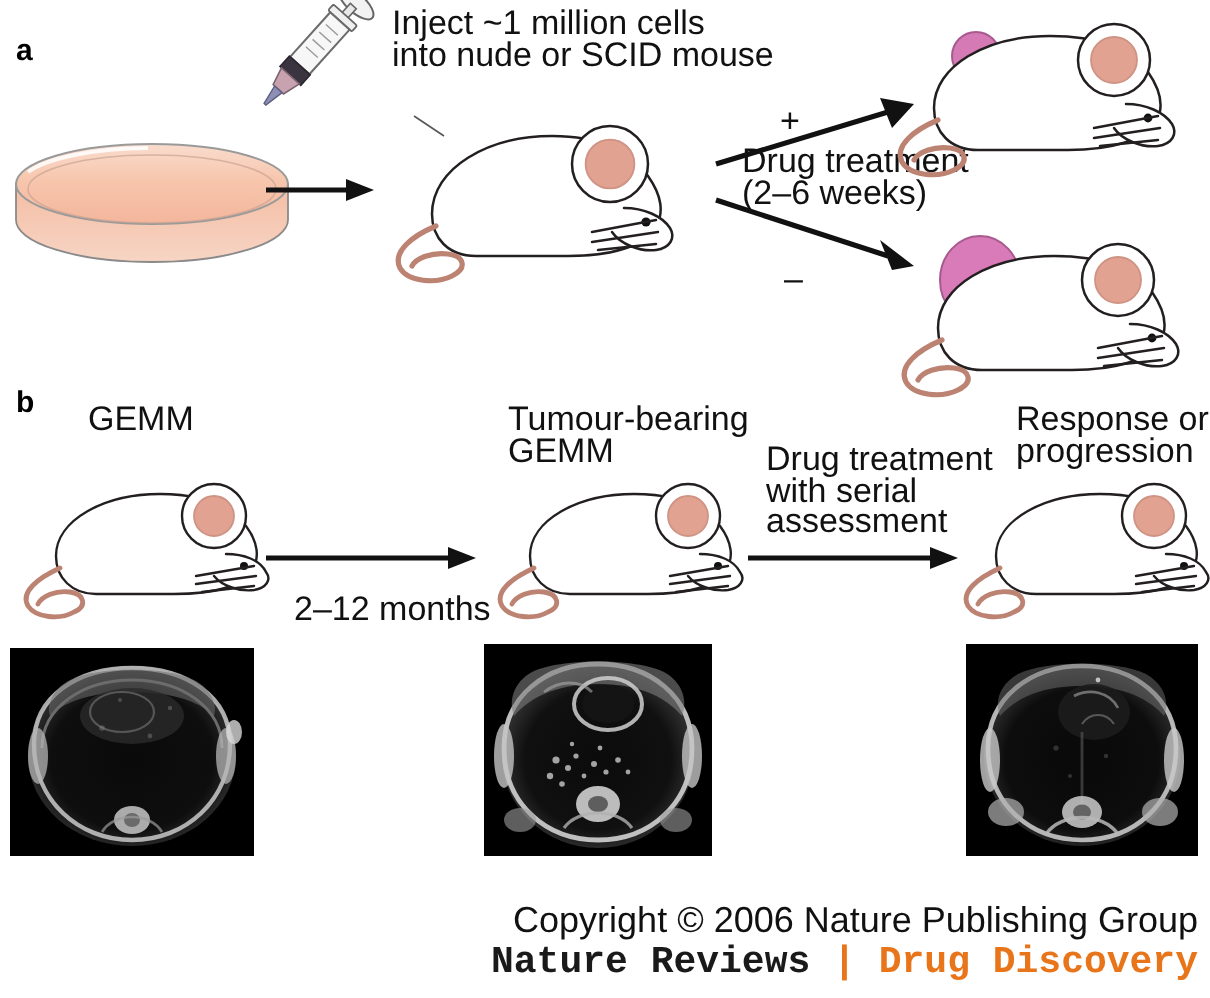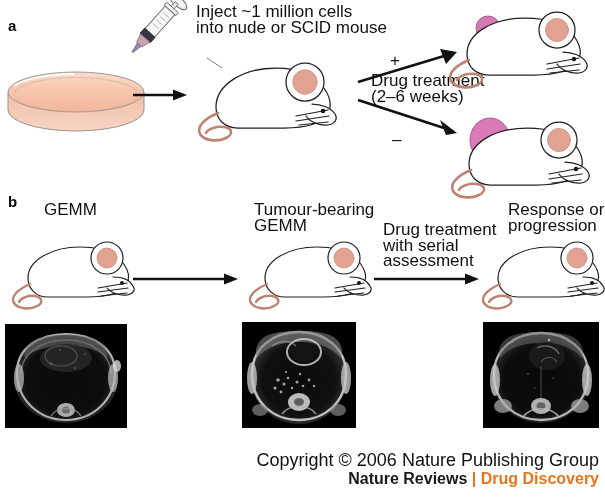--- a/index.html
+++ b/index.html
@@ -6,21 +6,21 @@
   body{width:605px;height:499px;position:relative;overflow:hidden;
        font-family:"Liberation Sans",sans-serif;color:#1a1a1a;}
   .fig{position:absolute;inset:0;}
   .abs{position:absolute;}
   .panel-letter{font-weight:bold;font-size:15px;line-height:1;color:#000;}
   .cap{font-size:17px;line-height:15.5px;color:#111;white-space:pre-line;}
   .sign{font-size:17px;line-height:1;color:#111;font-weight:400;}
   .mri{background:#000;}
   .mri svg{display:block;}
   .footer1{font-size:18px;color:#111;text-align:right;}
-  .footer2{font-size:16px;font-weight:bold;text-align:center;}
+  .footer2{font-size:19px;font-weight:bold;text-align:center;font-family:Liberation Mono, monospace;}
   .brandOrange{color:#E8751A;}
   .brandBar{color:#E8751A;font-weight:bold;}
   svg{overflow:visible;}
 </style>
 </head>
 <body>
 
 <div class="fig">
 
   <div class="abs panel-letter" style="left:8px;top:18px;">a</div>
@@ -181,20 +181,21 @@
   </div>
 
 
   <div class="abs" style="left:133px;top:272px;">
     <svg width="106" height="14" viewBox="0 0 106 14">
       <line x1="0" y1="7" x2="93" y2="7" stroke="#111" stroke-width="2.4"></line>
       <path d="M91,1.5 L105,7 L91,12.5 Z" fill="#111"></path>
     </svg>
   </div>
 
+  <div class="abs cap" style="left:147px;top:297px;width:120px;">2–12 months</div>
 
   <div class="abs cap" style="left:254px;top:202px;width:130px;">Tumour-bearing
 GEMM</div>
 
   <div class="abs" style="left:243px;top:234px;">
     <svg width="140" height="82" viewBox="0 0 140 82">
       <g fill="none" stroke="#231f20" stroke-width="1.2" stroke-linecap="round">
         <path d="M22,44 C22,26 46,13 74,13 C95,13 109,19 117,29
                  C123,37 124,45 120,51 C115,59 101,63 81,63
                  L42,63 C30,63 22,55 22,44 Z" fill="#ffffff"></path>

